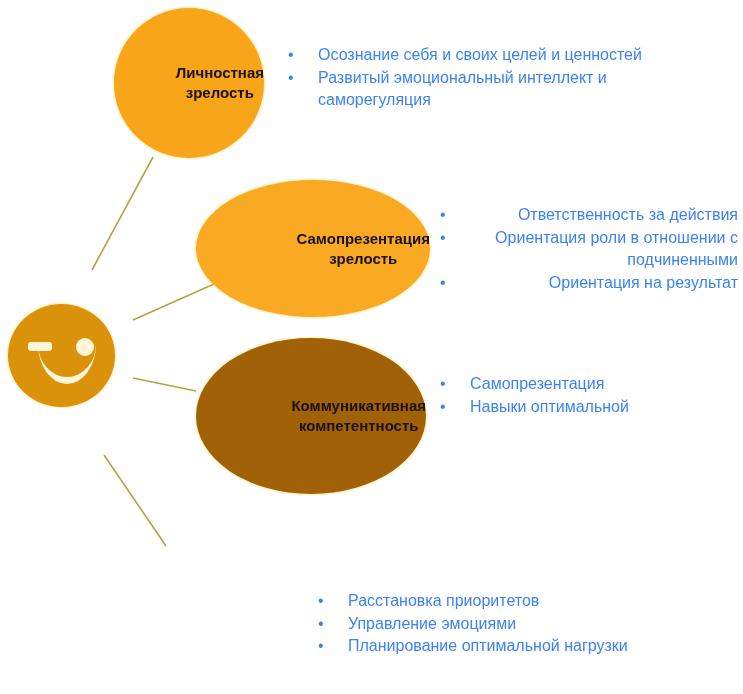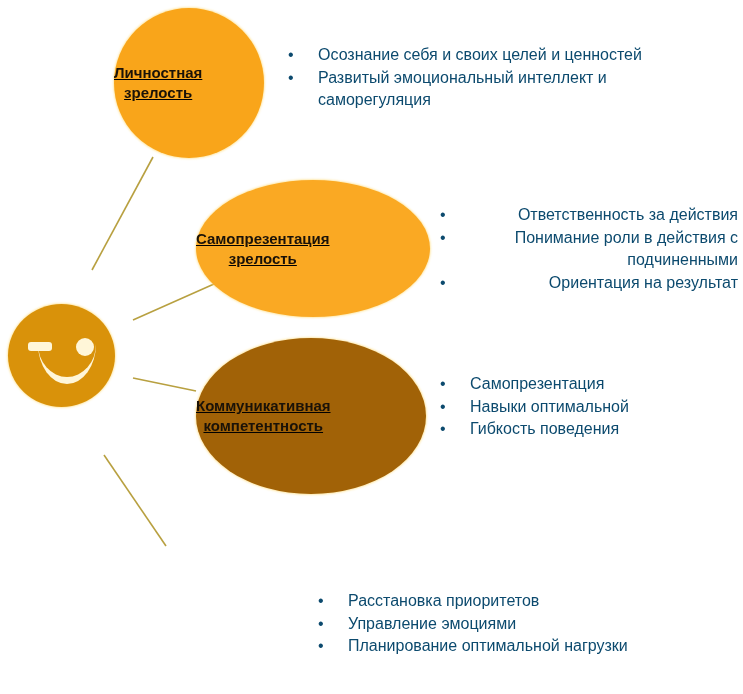--- a/index.html
+++ b/index.html
@@ -1,26 +1,26 @@
 <!DOCTYPE html>
 <html><head>
 <meta charset="utf-8">
 <style>
   html, body { margin: 0; padding: 0; background: #ffffff; }
   body { width: 743px; height: 694px; position: relative; overflow: hidden;
          font-family: "Liberation Sans", "DejaVu Sans", sans-serif; }
   .canvas { position: absolute; left: 0; top: 0; width: 743px; height: 694px; }
   svg.links { position: absolute; left: 0; top: 0; width: 743px; height: 694px; }
   .node { position: absolute; border-radius: 50%; display: flex; align-items: center;
-          justify-content: flex-start; text-align: center; box-sizing: border-box;
-          box-shadow: 0 0 2px 1px rgba(255, 220, 120, 0.6); text-decoration: underline; }
+          justify-content: flex-end; text-align: center; box-sizing: border-box;
+          box-shadow: 0 0 2px 1px rgba(255, 220, 120, 0.6); }
   .node-label { font-weight: bold; font-size: 15px; line-height: 20px; color: #1a1208;
                 white-space: pre-line; }
   .bullets { position: absolute; margin: 0; padding: 0; list-style: none;
-             font-size: 16px; line-height: 22.5px; color: #0c4a6e; }
+             font-size: 16px; line-height: 22.5px; color: #3b82f6; }
   .bullets li { position: relative; padding-left: 32px; }
   .bullets li::before { content: "\2022"; position: absolute; left: 2px; top: 0; font-size: 16px; }
   .smiley { position: absolute; left: 8px; top: 304px; width: 107px; height: 103px; border-radius: 50%;
             box-shadow: 0 0 2px 1px rgba(255, 220, 120, 0.6); }
   .smiley .wink { position: absolute; left: 20px; top: 38px; width: 24px; height: 9px;
                   background: #fff6d8; border-radius: 3px; }
   .smiley .eye { position: absolute; left: 68px; top: 34px; width: 18px; height: 18px;
                  background: #fff6d8; border-radius: 50%; }
   .smiley .mouth { position: absolute; left: 30px; top: 40px; width: 58px; height: 40px;
                    border-bottom: 7px solid #fff6d8; border-radius: 0 0 50% 50% / 0 0 100% 100%;
@@ -52,32 +52,31 @@
     <li>Осознание себя и своих целей и ценностей</li>
     <li style="width:330px;">Развитый эмоциональный интеллект и саморегуляция</li>
   </ul>
 
   <div class="node" style="left:196px; top:180px; width:234px; height:137px; background:#FAA923;">
     <span class="node-label">Самопрезентация
 зрелость</span>
   </div>
   <ul class="bullets" style="left:438px; top:204px; width:300px;text-align:right;">
     <li>Ответственность за действия</li>
-    <li style="width:268px;">Понимание роли в действия с подчиненными</li>
+    <li style="width:268px;">Ориентация роли в отношении с подчиненными</li>
     <li>Ориентация на результат</li>
   </ul>
 
   <div class="node" style="left:196px; top:338px; width:230px; height:156px; background:#a16207;">
     <span class="node-label">Коммуникативная
 компетентность</span>
   </div>
   <ul class="bullets" style="left:438px; top:373px; width:300px;">
     <li>Самопрезентация</li>
     <li>Навыки оптимальной</li>
-    <li>Гибкость поведения</li>
   </ul>
 
   <ul class="bullets" style="left:316px; top:590px; width:420px;">
     <li>Расстановка приоритетов</li>
     <li>Управление эмоциями</li>
     <li>Планирование оптимальной нагрузки</li>
   </ul>
 
 </div>
 

